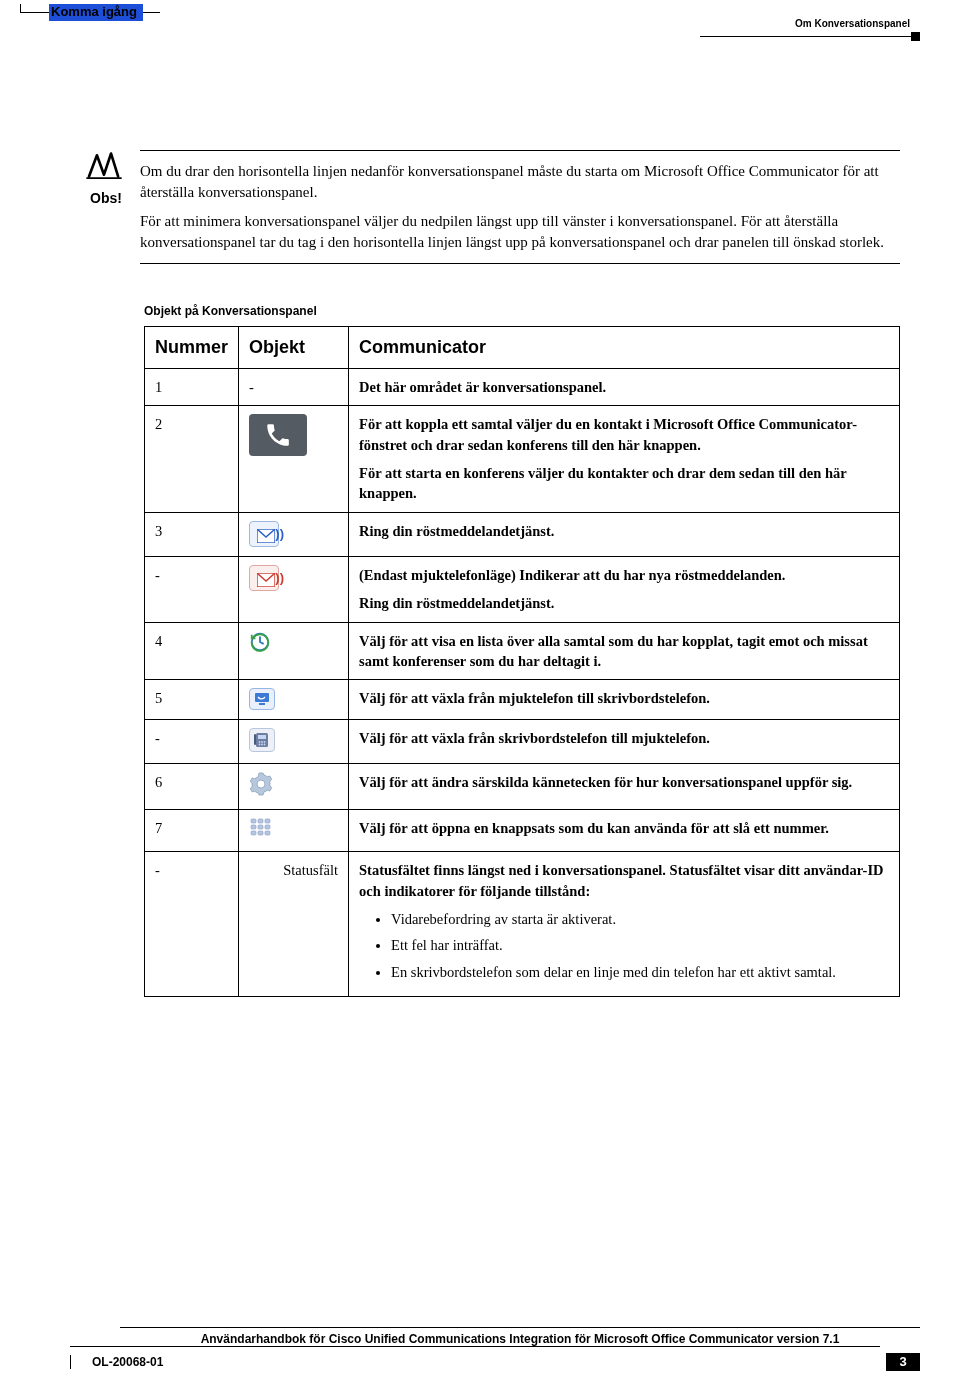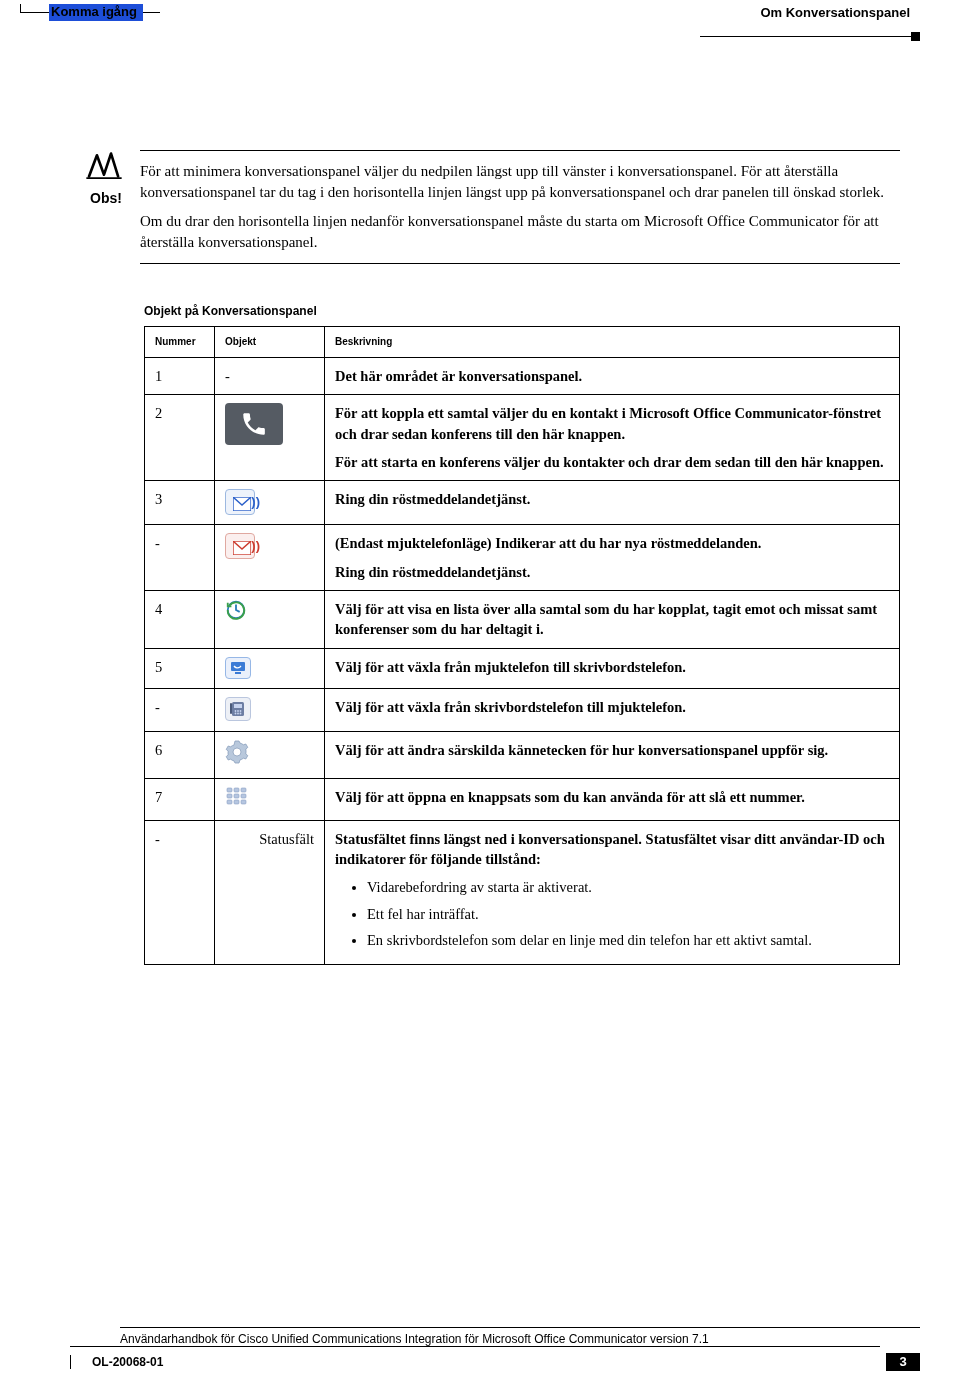--- a/index.html
+++ b/index.html
@@ -42,24 +42,24 @@
     position: absolute;
     left: -60px;
     top: 4px;
     width: 1px;
     height: 8px;
     border-left: 1px solid #000;
   }
   .header-right {
     position: absolute;
     right: -10px;
-    top: 5px;
-    font-family: Arial, Helvetica, sans-serif;
-    font-weight: bold;
-    font-size: 13px;
+    top: 18px;
+    font-family: Arial, Helvetica, sans-serif;
+    font-weight: bold;
+    font-size: 10px;
   }
   .header-right-line {
     position: absolute;
     right: -20px;
     top: 36px;
     width: 220px;
     height: 1px;
     border-top: 1px solid #000;
   }
   .header-right-block {
@@ -114,21 +114,21 @@
     border: 1px solid #000;
     padding: 8px 10px;
     vertical-align: top;
     text-align: left;
     font-size: 14.5px;
     line-height: 1.4;
   }
   table.obj-table th {
     font-family: Arial, Helvetica, sans-serif;
     font-weight: bold;
-    font-size: 10px;
+    font-size: 18px;
   }
   .col-num { width: 70px; }
   .col-obj { width: 110px; text-align: left; }
   td.col-obj { text-align: center; }
   .desc p { margin-bottom: 8px; font-weight: bold; }
   .desc p:last-child { margin-bottom: 0; }
   .desc ul { list-style: disc; margin-left: 32px; }
   .desc ul li { margin: 6px 0; }
 
   .icon-wrap { display: inline-block; }
@@ -138,23 +138,23 @@
     position: absolute;
     bottom: 18px;
     left: 0;
     width: 960px;
     padding: 0 40px 0 40px;
   }
   .footline {
     border-top: 1.5px solid #000;
     margin-left: 80px;
     margin-right: 0;
-    text-align: left;
-    font-family: Arial, Helvetica, sans-serif;
-    font-weight: normal;
+    text-align: center;
+    font-family: Arial, Helvetica, sans-serif;
+    font-weight: bold;
     font-size: 12px;
     padding-top: 4px;
   }
   .foot-row {
     display: flex;
     align-items: center;
     gap: 21px;
     margin-top: 6px;
     margin-left: 30px;
   }
@@ -209,33 +209,33 @@
     <div class="note-icon">
       <span>
         <svg viewBox="0 0 40 34">
           <path d="M3 30 L12 6 L20 28 L28 4 L36 30" stroke="#000" stroke-width="3" fill="none" stroke-linejoin="round" stroke-linecap="round"></path>
           <line x1="0" y1="32" x2="40" y2="32" stroke="#000" stroke-width="2"></line>
         </svg>
       </span>
       <div class="note-label">Obs!</div>
     </div>
     <div class="note-body" id="note-body">
+        <p>Om du drar den horisontella linjen nedanför konversationspanel måste du starta om Microsoft Office Communicator för att återställa konversationspanel.</p>
         <p>För att minimera konversationspanel väljer du nedpilen längst upp till vänster i konversationspanel. För att återställa konversationspanel tar du tag i den horisontella linjen längst upp på konversationspanel och drar panelen till önskad storlek.</p>
-        <p>Om du drar den horisontella linjen nedanför konversationspanel måste du starta om Microsoft Office Communicator för att återställa konversationspanel.</p>
       </div>
   </div>
 
   <div class="section-title">Objekt på Konversationspanel</div>
 
   <table class="obj-table">
     <thead>
       <tr>
         <th class="col-num">Nummer</th>
         <th class="col-obj">Objekt</th>
-        <th>Beskrivning</th>
+        <th>Communicator</th>
       </tr>
     </thead>
     <tbody id="tbody">
         <tr>
           <td class="col-num">1</td>
           <td class="col-obj" style="text-align: left;">-</td>
           <td class="desc">
             <p>Det här området är konversationspanel.</p>
           </td>
         </tr>

